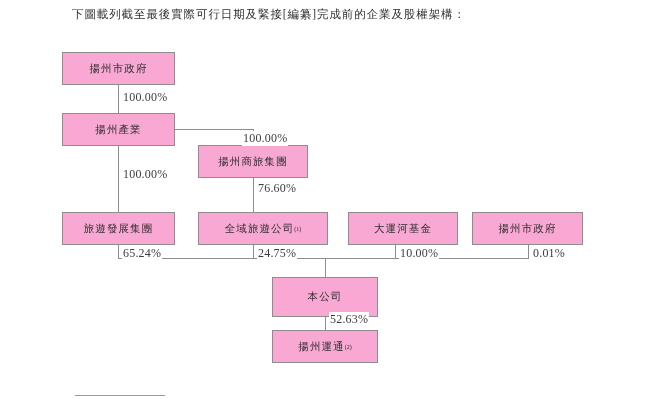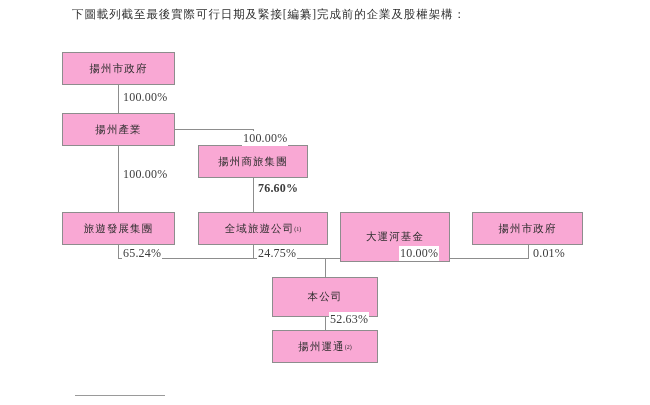--- a/index.html
+++ b/index.html
@@ -136,21 +136,21 @@
 
   <div class="node" style="left:62px; top:212px; width:113px; height:33px;">
     <span class="label-text">旅遊發展集團</span>
   </div>
 
   <div class="node" style="left:198px; top:212px; width:130px; height:33px;">
     <span class="label-text">全域旅遊公司</span>
       <sup>(1)</sup>
   </div>
 
-  <div class="node" style="left:340px; top:212px; width:110px; height:50px;">
+  <div class="node" style="left:348px; top:212px; width:110px; height:33px;">
     <span class="label-text">大運河基金</span>
   </div>
 
   <div class="node" style="left:472px; top:212px; width:111px; height:33px;">
     <span class="label-text">揚州市政府</span>
   </div>
 
   <div class="node" style="left:272px; top:277px; width:106px; height:40px;">
     <span class="label-text">本公司</span>
   </div>
@@ -159,21 +159,21 @@
     <span class="label-text">揚州運通</span>
       <sup>(2)</sup>
   </div>
 
   <div class="pct" style="left:122px; top:90px;">100.00%</div>
 
   <div class="pct" style="left:242px; top:131px;">100.00%</div>
 
   <div class="pct" style="left:122px; top:167px;">100.00%</div>
 
-  <div class="pct" style="left:257px; top:181px;font-weight:bold;">76.60%</div>
+  <div class="pct" style="left:257px; top:181px;">76.60%</div>
 
   <div class="pct" style="left:122px; top:246px;">65.24%</div>
 
   <div class="pct" style="left:257px; top:246px;">24.75%</div>
 
   <div class="pct" style="left:399px; top:246px;">10.00%</div>
 
   <div class="pct" style="left:532px; top:246px;">0.01%</div>
 
   <div class="pct" style="left:329px; top:312px;">52.63%</div>

